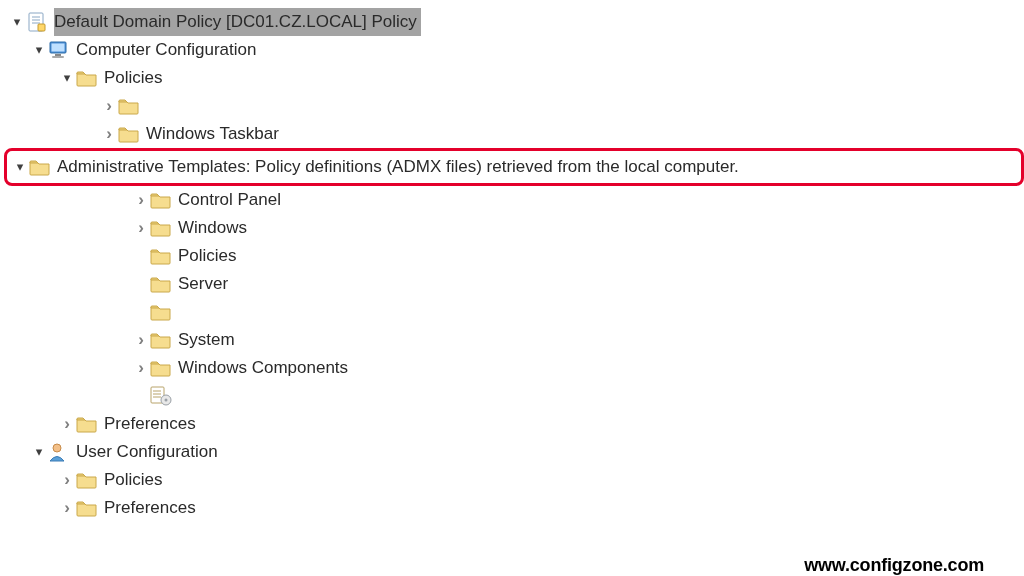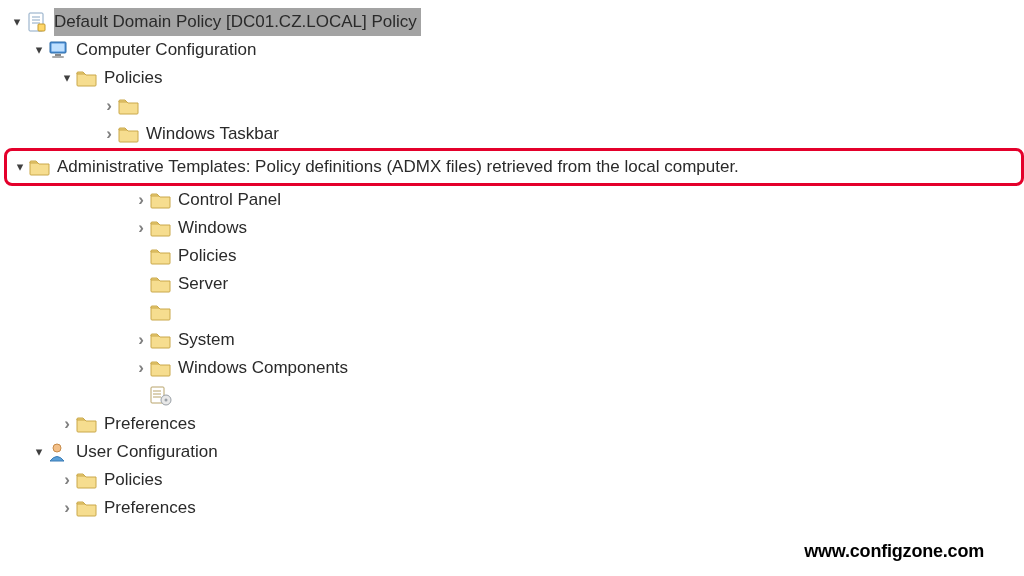--- a/index.html
+++ b/index.html
@@ -48,21 +48,21 @@
   }
   .highlight-box {
     border: 3px solid #e4002b;
     border-radius: 8px;
     padding: 0 4px;
     margin-left: -4px;
   }
   .watermark {
     position: absolute;
     right: 40px;
-    bottom: 14px;
+    bottom: 0;
     font-weight: bold;
     font-size: 18px;
     color: #000;
     letter-spacing: -0.2px;
   }
 
   
   svg { display:block; }
 </style>
 </head>

